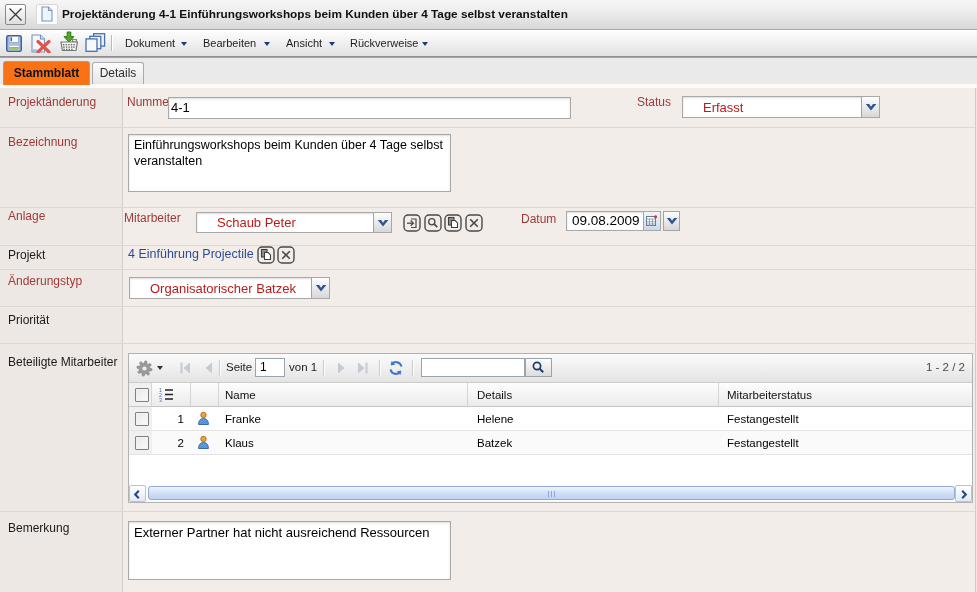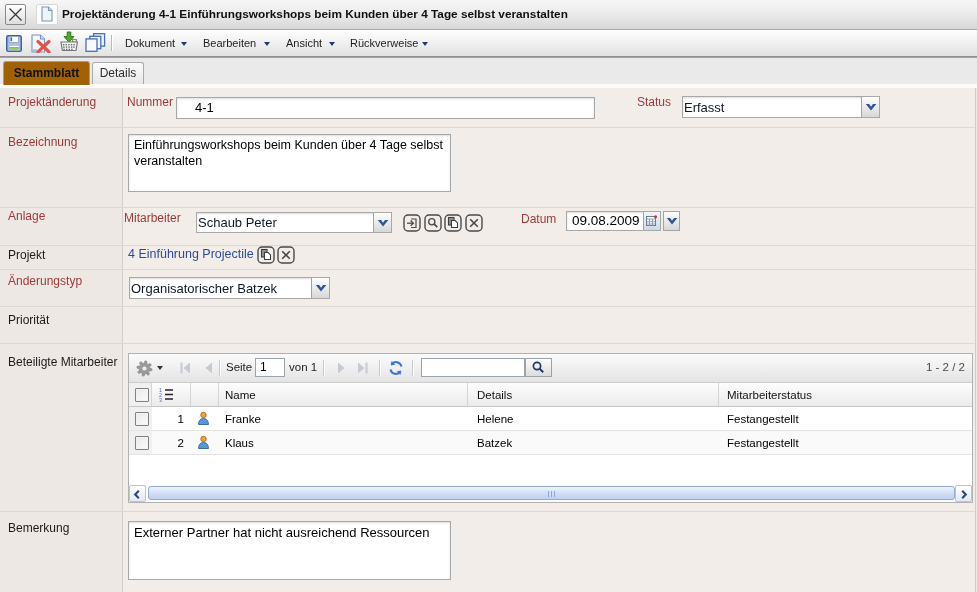--- a/index.html
+++ b/index.html
@@ -2,21 +2,21 @@
 <html><head><meta charset="utf-8">
 <style>
 html,body{margin:0;padding:0}
 #app{position:relative;-webkit-font-smoothing:antialiased;width:977px;height:592px;font-family:"Liberation Sans",sans-serif;overflow:hidden;background:#f2ede9}
 .ab{position:absolute}
 .lbl{position:absolute;font-size:12px;color:#9c3a38;white-space:nowrap}
 .lblk{position:absolute;font-size:12px;color:#1b1b1b;white-space:nowrap}
 .box{position:absolute;background:#fff;border:1px solid #a8a8a8}
 .t13{font-size:13px;color:#000;white-space:nowrap}
 .sel{position:absolute;background:#fff;border:1px solid #a8a8a8;box-shadow:inset 0 1px 2px rgba(120,120,120,.25)}
-.sel .t{position:absolute;left:1px;top:3px;font-size:13px;color:#0f172a;white-space:nowrap}
+.sel .t{position:absolute;left:20px;top:3px;font-size:13px;color:#b91c1c;white-space:nowrap}
 .sel .b{position:absolute;top:0;right:0;bottom:0;width:17px;border-left:1px solid #a3a3a3;background:linear-gradient(#fefefe,#d7d7d7)}
 .chev{position:absolute;left:50%;top:50%;margin:-4px 0 0 -6px}
 .mnu{position:absolute;top:0;height:27px;line-height:27px;font-size:11px;color:#1d1d1d;white-space:nowrap}
 .mar{position:absolute;top:12px;width:0;height:0;border-left:3.5px solid transparent;border-right:3.5px solid transparent;border-top:4px solid #1e3a74}
 .vsep{position:absolute;width:1px;background:#b9b9b9;box-shadow:1px 0 0 #fff}
 .cbx{position:absolute;width:12px;height:12px;border:1px solid #808080;border-radius:1px;background:linear-gradient(135deg,#e9e9e9,#fbfbfb);box-shadow:inset 0 0 0 1px #f2f2f2}
 .rline{position:absolute;left:0;width:975px;height:1px;background:#ded8d4}
 .thc{position:absolute;top:6px;font-size:11.5px;color:#111;white-space:nowrap}
 .tdc{position:absolute;top:6px;font-size:11.5px;color:#000;white-space:nowrap}
 </style></head>
@@ -89,37 +89,37 @@
       <div class="mar" style="left:264px"></div>
   <div class="mnu" style="left:286px">Ansicht</div>
       <div class="mar" style="left:329px"></div>
   <div class="mnu" style="left:350px">Rückverweise</div>
       <div class="mar" style="left:422px"></div>
 </div>
 
 <div class="ab" style="left:0;top:57px;width:977px;height:27px;background:#eaeaea;border-top:1px solid #a2a2a2"></div>
 <div class="ab" style="left:0;top:84px;width:977px;height:4px;background:#fcfbfa"></div>
 <div class="ab" style="left:92px;top:62px;width:50px;height:21px;background:linear-gradient(#fbfbfb,#e7e7e7);border:1px solid #ababab;border-bottom:none;border-radius:3px 3px 0 0;text-align:center;line-height:21px;font-size:12px;color:#2e2e2e">Details</div>
-<div class="ab" style="left:3px;top:61px;width:85px;height:23px;background:#a16207;border:1px solid #9f9f9f;border-bottom:none;border-radius:3px 3px 0 0;text-align:center;line-height:22px;font-size:12px;font-weight:bold;color:#111">Stammblatt</div>
+<div class="ab" style="left:3px;top:61px;width:85px;height:23px;background:#f97316;border:1px solid #9f9f9f;border-bottom:none;border-radius:3px 3px 0 0;text-align:center;line-height:22px;font-size:12px;font-weight:bold;color:#111">Stammblatt</div>
 
 <div class="ab" style="left:0;top:88px;width:122px;height:504px;background:#eee8e4"></div>
 <div class="ab" style="left:122px;top:88px;width:1px;height:504px;background:#d4ccc8"></div>
 <div class="ab" style="left:975px;top:88px;width:1px;height:504px;background:#d3cbc6"></div>
 <div class="ab" style="left:976px;top:88px;width:1px;height:504px;background:#efe9e5"></div>
 <div class="rline" style="top:127px"></div>
 <div class="rline" style="top:207px"></div>
 <div class="rline" style="top:245px"></div>
 <div class="rline" style="top:269px"></div>
 <div class="rline" style="top:306px"></div>
 <div class="rline" style="top:343px"></div>
 <div class="rline" style="top:511px"></div>
 
 <div class="lbl" style="left:8px;top:95px">Projektänderung</div>
 <div class="lbl" style="left:127px;top:95px">Nummer</div>
-<div class="box t13" style="left:176px;top:97px;width:399px;height:20px;line-height:20px;padding-left:18px;box-shadow:inset 0 1px 2px rgba(120,120,120,.25)">4-1</div>
+<div class="box t13" style="left:168px;top:97px;width:399px;height:20px;line-height:20px;padding-left:2px;box-shadow:inset 0 1px 2px rgba(120,120,120,.25)">4-1</div>
 <div class="lbl" style="left:637px;top:95px">Status</div>
 <div class="sel" style="left:682px;top:96px;width:196px;height:20px">
       <span class="t">Erfasst</span>
       <span class="b">
         <svg class="chev" width="12" height="8" viewBox="0 0 12 8">
           <path d="M0.8,1 h3.4 L6,3.8 8,1 h3.4 L6,7.4 Z" fill="#2f5597"></path>
         </svg>
       </span>
     </div>
 

